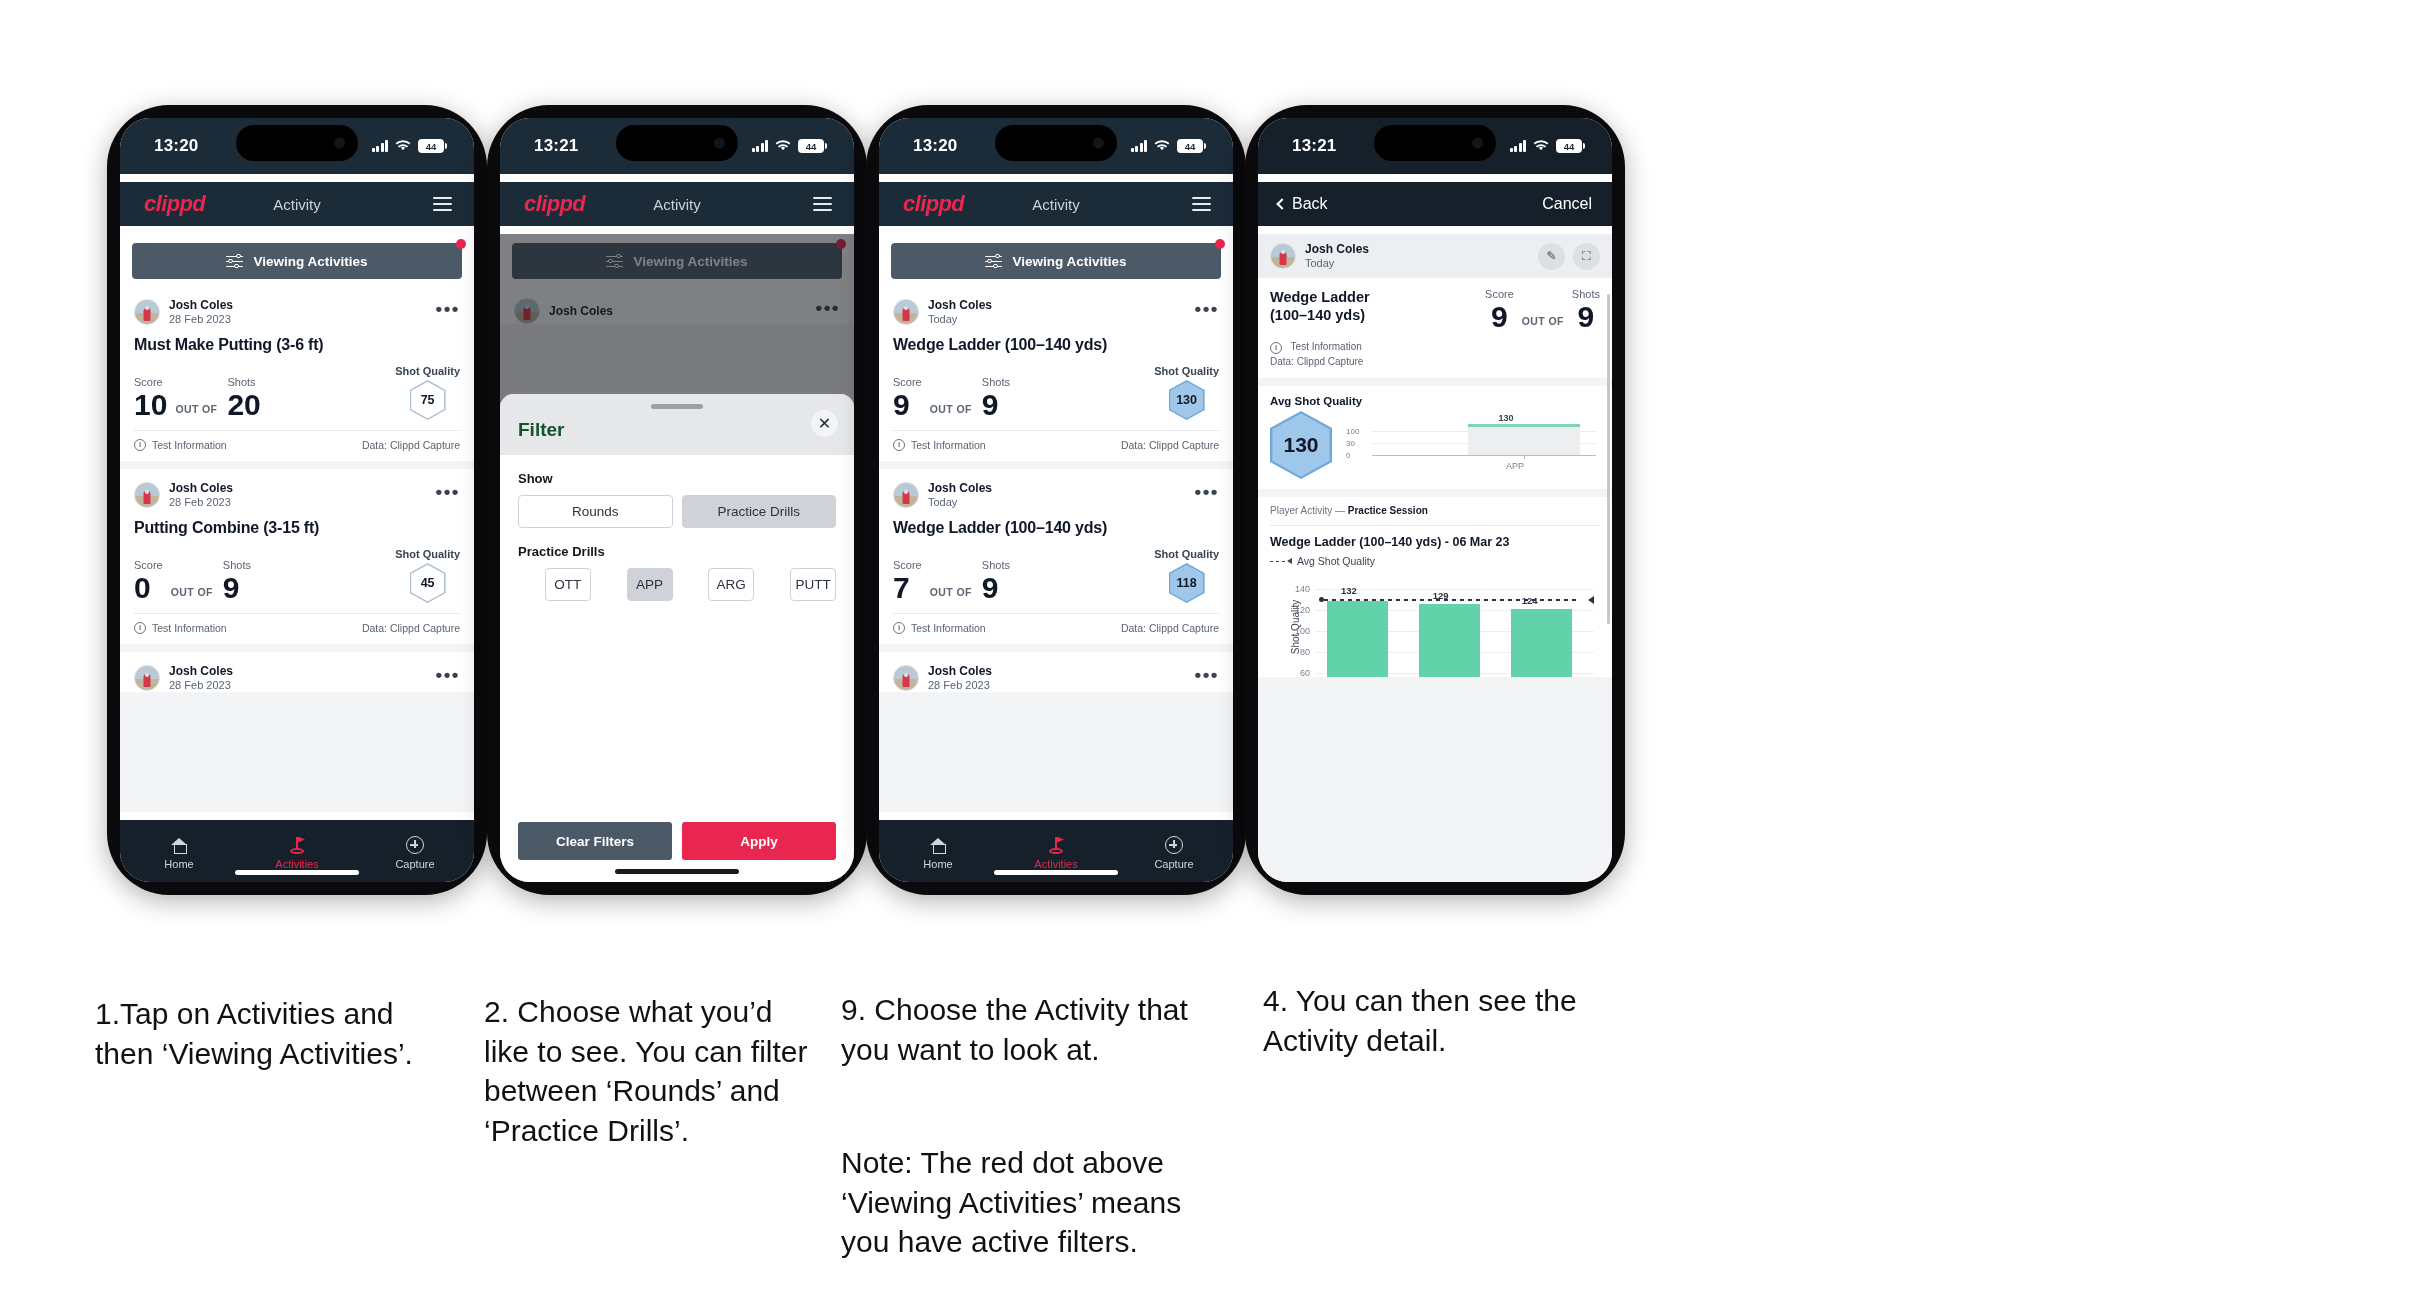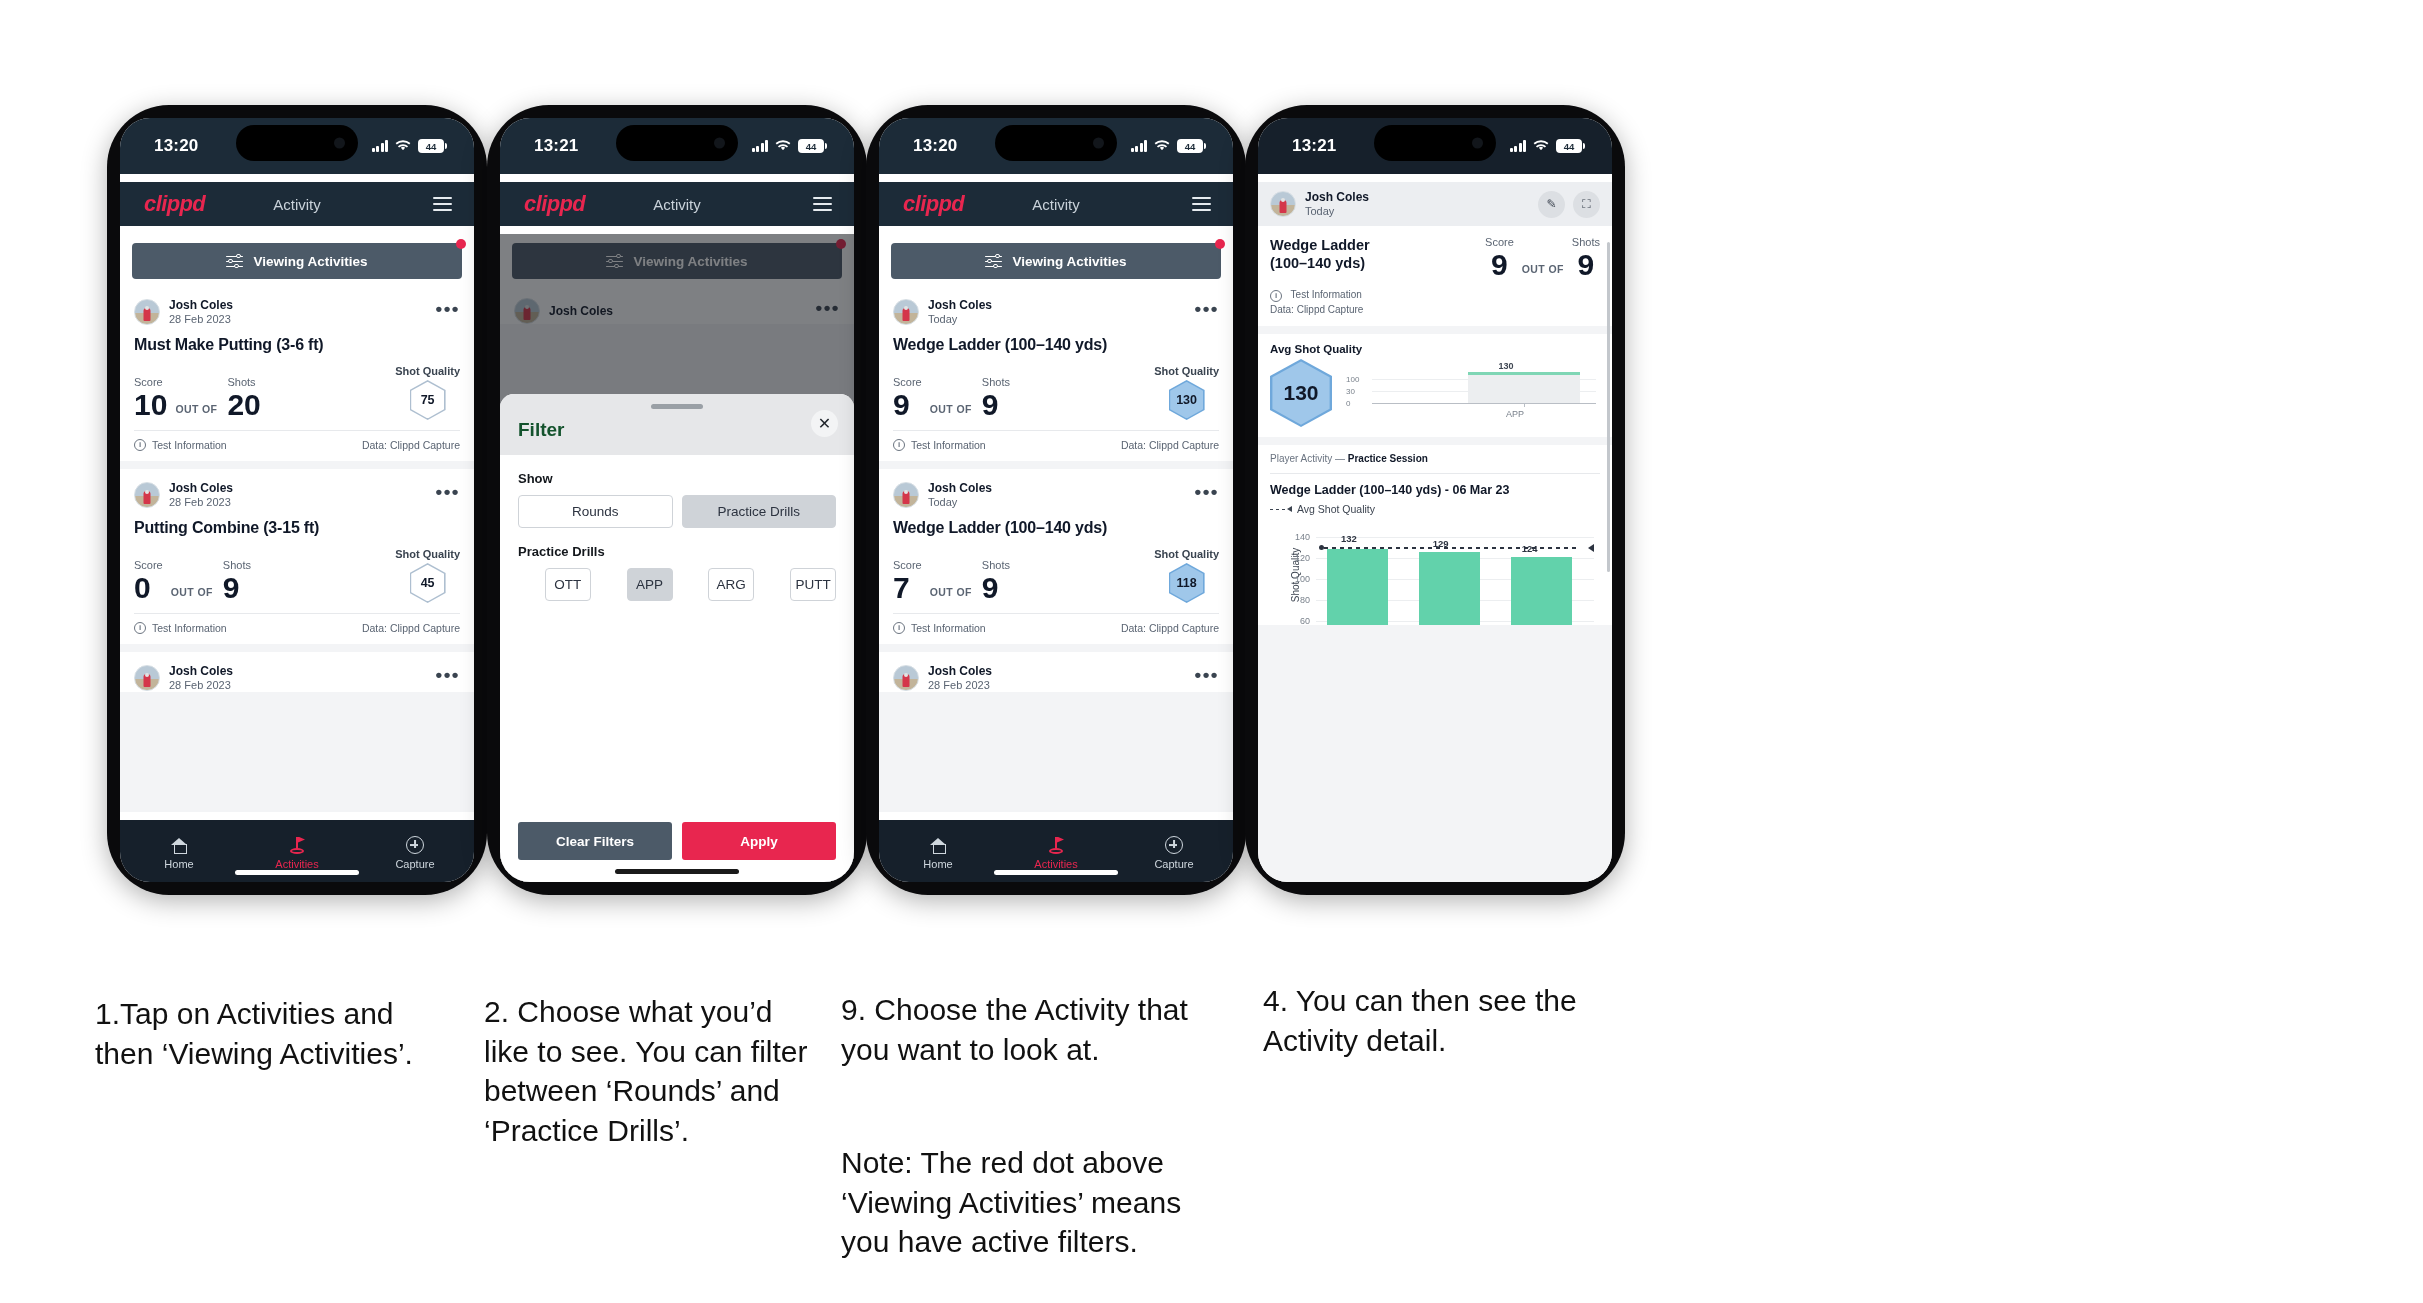--- a/index.html
+++ b/index.html
@@ -738,20 +738,27 @@
             </span>
           <svg width="16" height="12" viewBox="0 0 16 12">
             <path d="M8 10.2l2.1-2.4a3.1 3.1 0 0 0-4.2 0z" fill="#fff"></path>
             <path d="M8 6.1a5.6 5.6 0 0 1 3.9 1.5l1.2-1.4A7.6 7.6 0 0 0 8 4.2a7.6 7.6 0 0 0-5.1 2l1.2 1.4A5.6 5.6 0 0 1 8 6.1z" fill="#fff"></path>
             <path d="M8 2.3a9.4 9.4 0 0 1 6.2 2.3l1.2-1.5A11.4 11.4 0 0 0 8 .3a11.4 11.4 0 0 0-7.4 2.8l1.2 1.5A9.4 9.4 0 0 1 8 2.3z" fill="#fff"></path>
           </svg>
           <span class="batt">44</span>
         </div>
       </div>
 
+      <div class="navbar-dark">
+        <span class="nav-back">
+          <span class="chev-l"></span>
+          <span>Back</span>
+        </span>
+        <span class="nav-cancel">Cancel</span>
+      </div>
 
       <div class="detail">
 
         <div class="d-userbar">
           <div class="avatar"></div>
           <div class="who">
             <div class="nm">Josh Coles</div>
             <div class="dt">Today</div>
           </div>
           <div class="d-actions">

